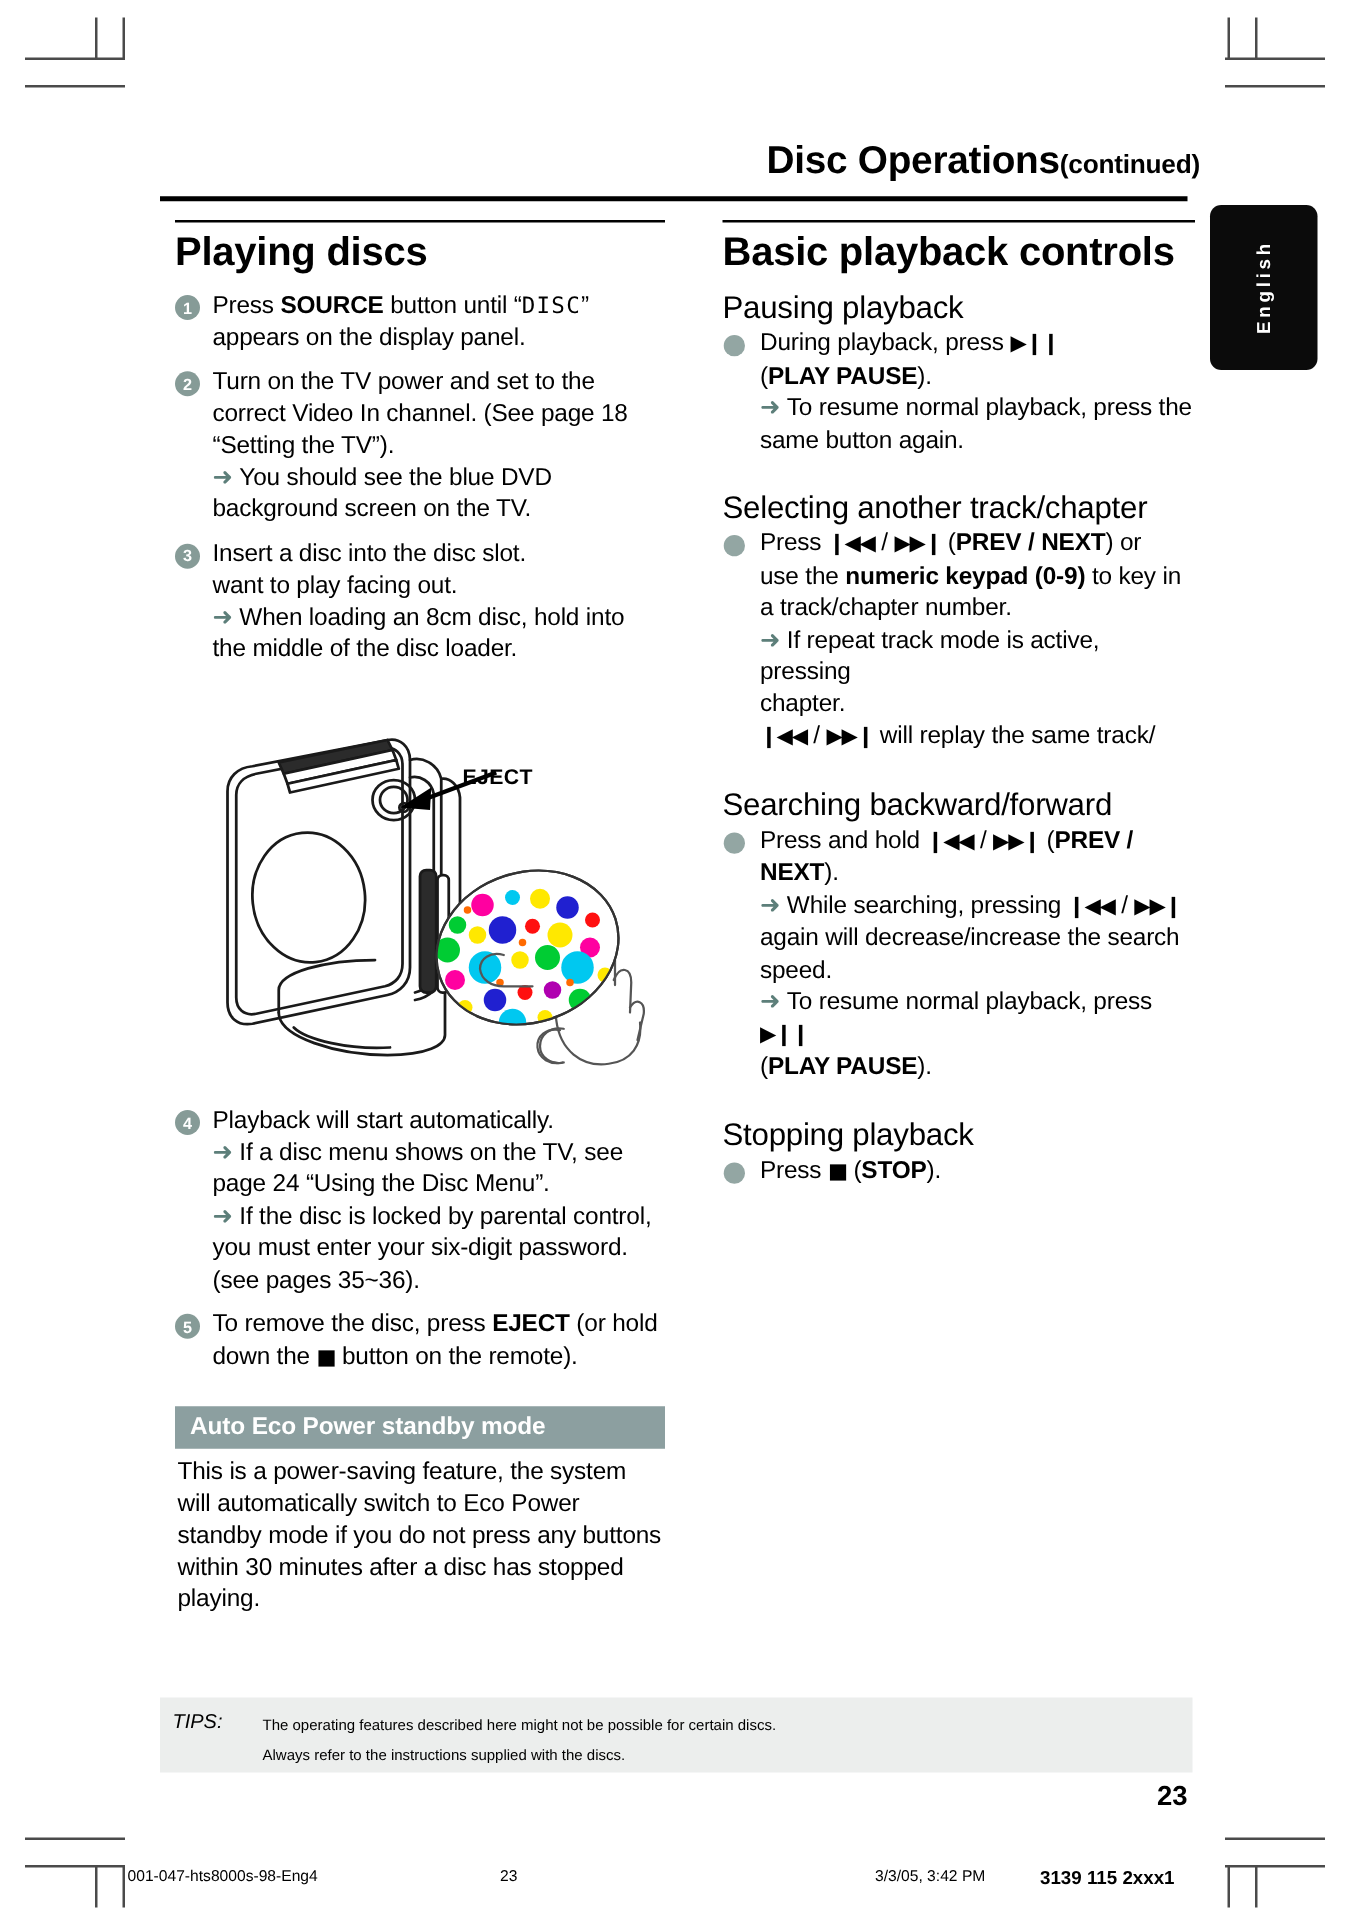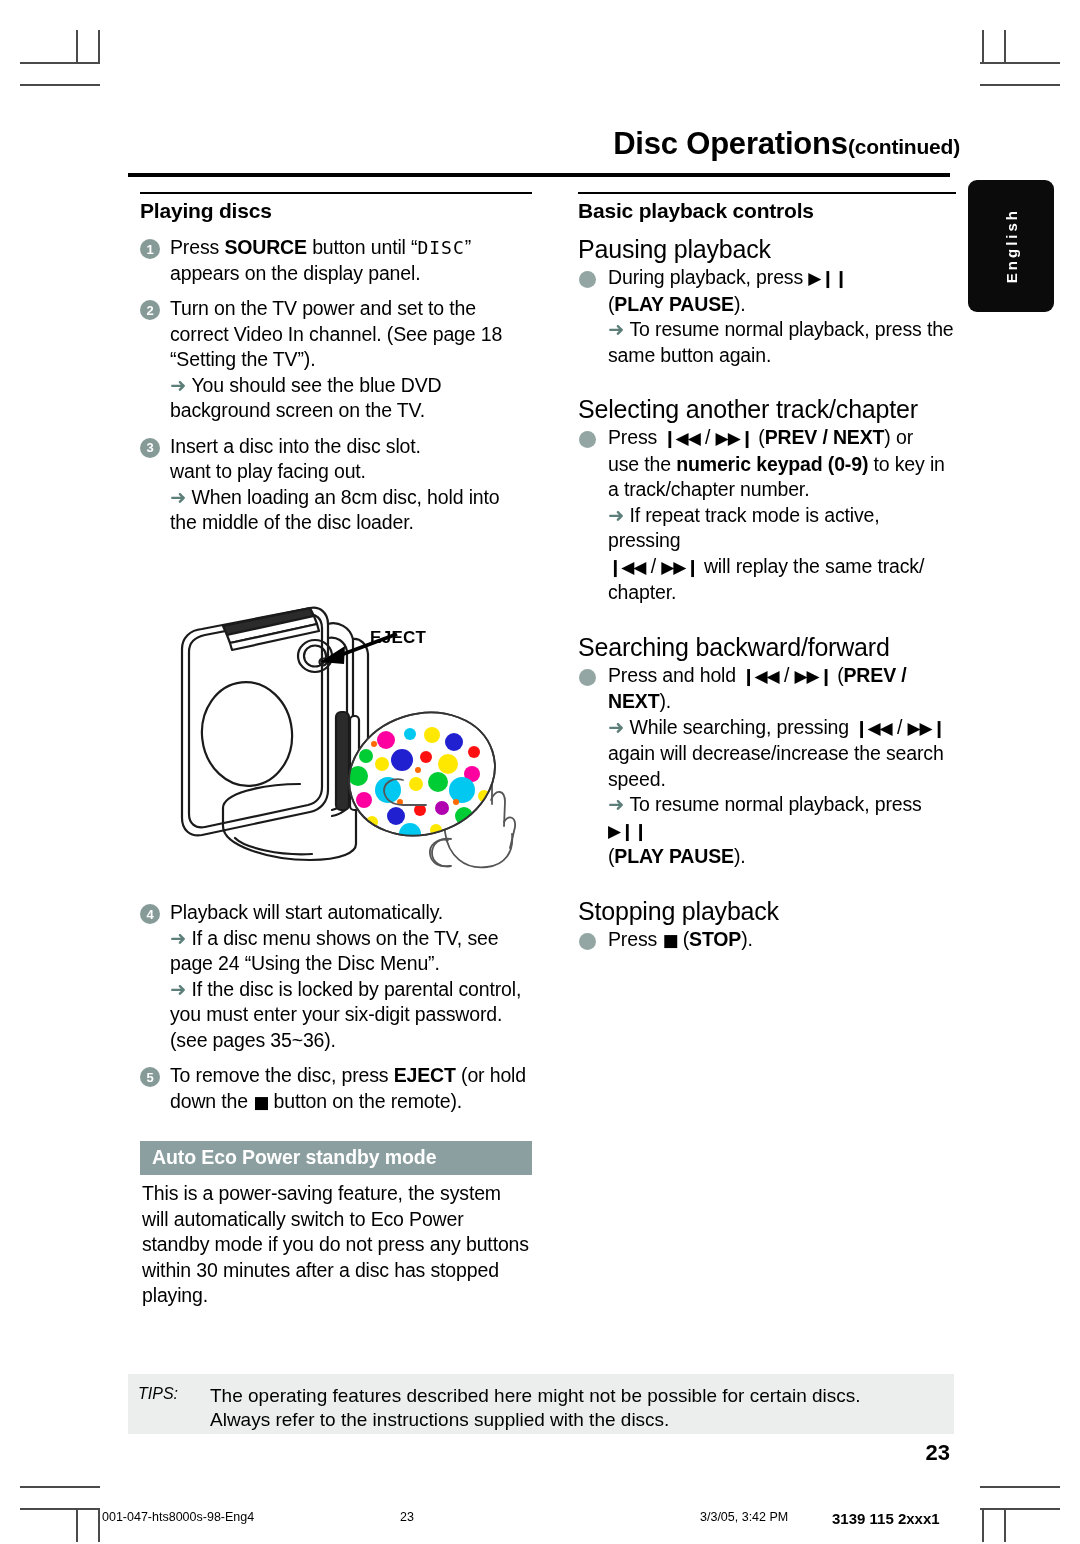--- a/index.html
+++ b/index.html
@@ -9,21 +9,21 @@
     color:#000;
     -webkit-font-smoothing:antialiased;
   }
 
   
   .cmark{position:absolute;background:#4a4a4a;}
   .cmark.h{height:2px;}
   .cmark.v{width:2px;}
 
   
-  .page{position:absolute;left:0;top:16px;width:1080px;height:1160px;}
+  .page{position:absolute;left:0;top:0;width:1080px;height:1160px;}
 
   
   .doc-title{
     position:absolute;left:120px;top:112px;width:840px;
     text-align:right;
     font-size:31px;font-weight:bold;letter-spacing:-0.2px;
     line-height:1.05;
   }
   .doc-title .cont{font-size:21px;font-weight:bold;}
   .rule-thick{
@@ -33,21 +33,21 @@
   
   .col{position:absolute;top:176px;}
   .col-left{left:140px;width:392px;}
   .col-right{left:578px;width:378px;}
 
   .sec-rule{height:2px;background:#000;margin:0 0 5px 0;}
   .col-left .sec-rule{width:392px;}
   .col-right .sec-rule{width:378px;}
 
   h2.sec-head{
-    margin:0 0 12px 0;font-size:21px;font-weight:bold;letter-spacing:-0.2px;
+    margin:0 0 12px 0;font-size:32px;font-weight:bold;letter-spacing:-0.2px;
   }
 
   
   .step{position:relative;padding-left:30px;margin-bottom:10px;}
   .step .num{
     position:absolute;left:0;top:4px;width:20px;height:20px;border-radius:50%;
     background:#869b97;color:#fff;font-size:13px;font-weight:bold;
     display:flex;align-items:center;justify-content:center;line-height:1;
   }
   .step .dot{
@@ -84,21 +84,21 @@
 
   
   .tips{
     position:absolute;left:128px;top:1358px;width:826px;height:60px;
     background:#eceeed;
   }
   .tips-label{
     position:absolute;left:10px;top:11px;font-size:16px;font-weight:normal;font-style:italic;
   }
   .tips-lines{
-    position:absolute;left:82px;top:10px;font-size:19px;line-height:24px;
+    position:absolute;left:82px;top:10px;font-size:12px;line-height:24px;
   }
   .pageno{
     position:absolute;left:0;top:1424px;width:950px;text-align:right;
     font-size:22px;font-weight:bold;
   }
 
   
   .foot{position:absolute;top:1494px;font-size:12.5px;}
   .foot-file{left:102px;}
   .foot-pg{left:400px;}
@@ -325,22 +325,22 @@
         </div>
         <div class="gap"></div>
         <h3 class="sub">Selecting another track/chapter</h3>
         <div class="step">
           <div class="dot"></div>
           <div class="ptxt">
             <div><span>Press </span><span class="glyph">❙◀◀</span><span> / </span><span class="glyph">▶▶❙</span><span>  (</span><span style="font-weight: bold;">PREV / NEXT</span><span>) or</span></div>
             <div><span>use the </span><span style="font-weight: bold;">numeric keypad (0-9)</span><span> to key in</span></div>
             <div><span>a track/chapter number.</span></div>
             <div><span class="arrw">➜ </span><span>If repeat track mode is active, pressing</span></div>
+            <div><span>chapter.</span></div>
             <div><span class="glyph">❙◀◀</span><span> / </span><span class="glyph">▶▶❙</span><span>  will replay the same track/</span></div>
-            <div><span>chapter.</span></div>
           </div>
         </div>
         <div class="gap"></div>
         <h3 class="sub">Searching backward/forward</h3>
         <div class="step">
           <div class="dot"></div>
           <div class="ptxt">
             <div><span>Press and hold </span><span class="glyph">❙◀◀</span><span> / </span><span class="glyph">▶▶❙</span><span>  (</span><span style="font-weight: bold;">PREV /</span></div>
             <div><span style="font-weight: bold;">NEXT</span><span>).</span></div>
             <div><span class="arrw">➜ </span><span>While searching, pressing </span><span class="glyph">❙◀◀</span><span> / </span><span class="glyph">▶▶❙</span></div>

